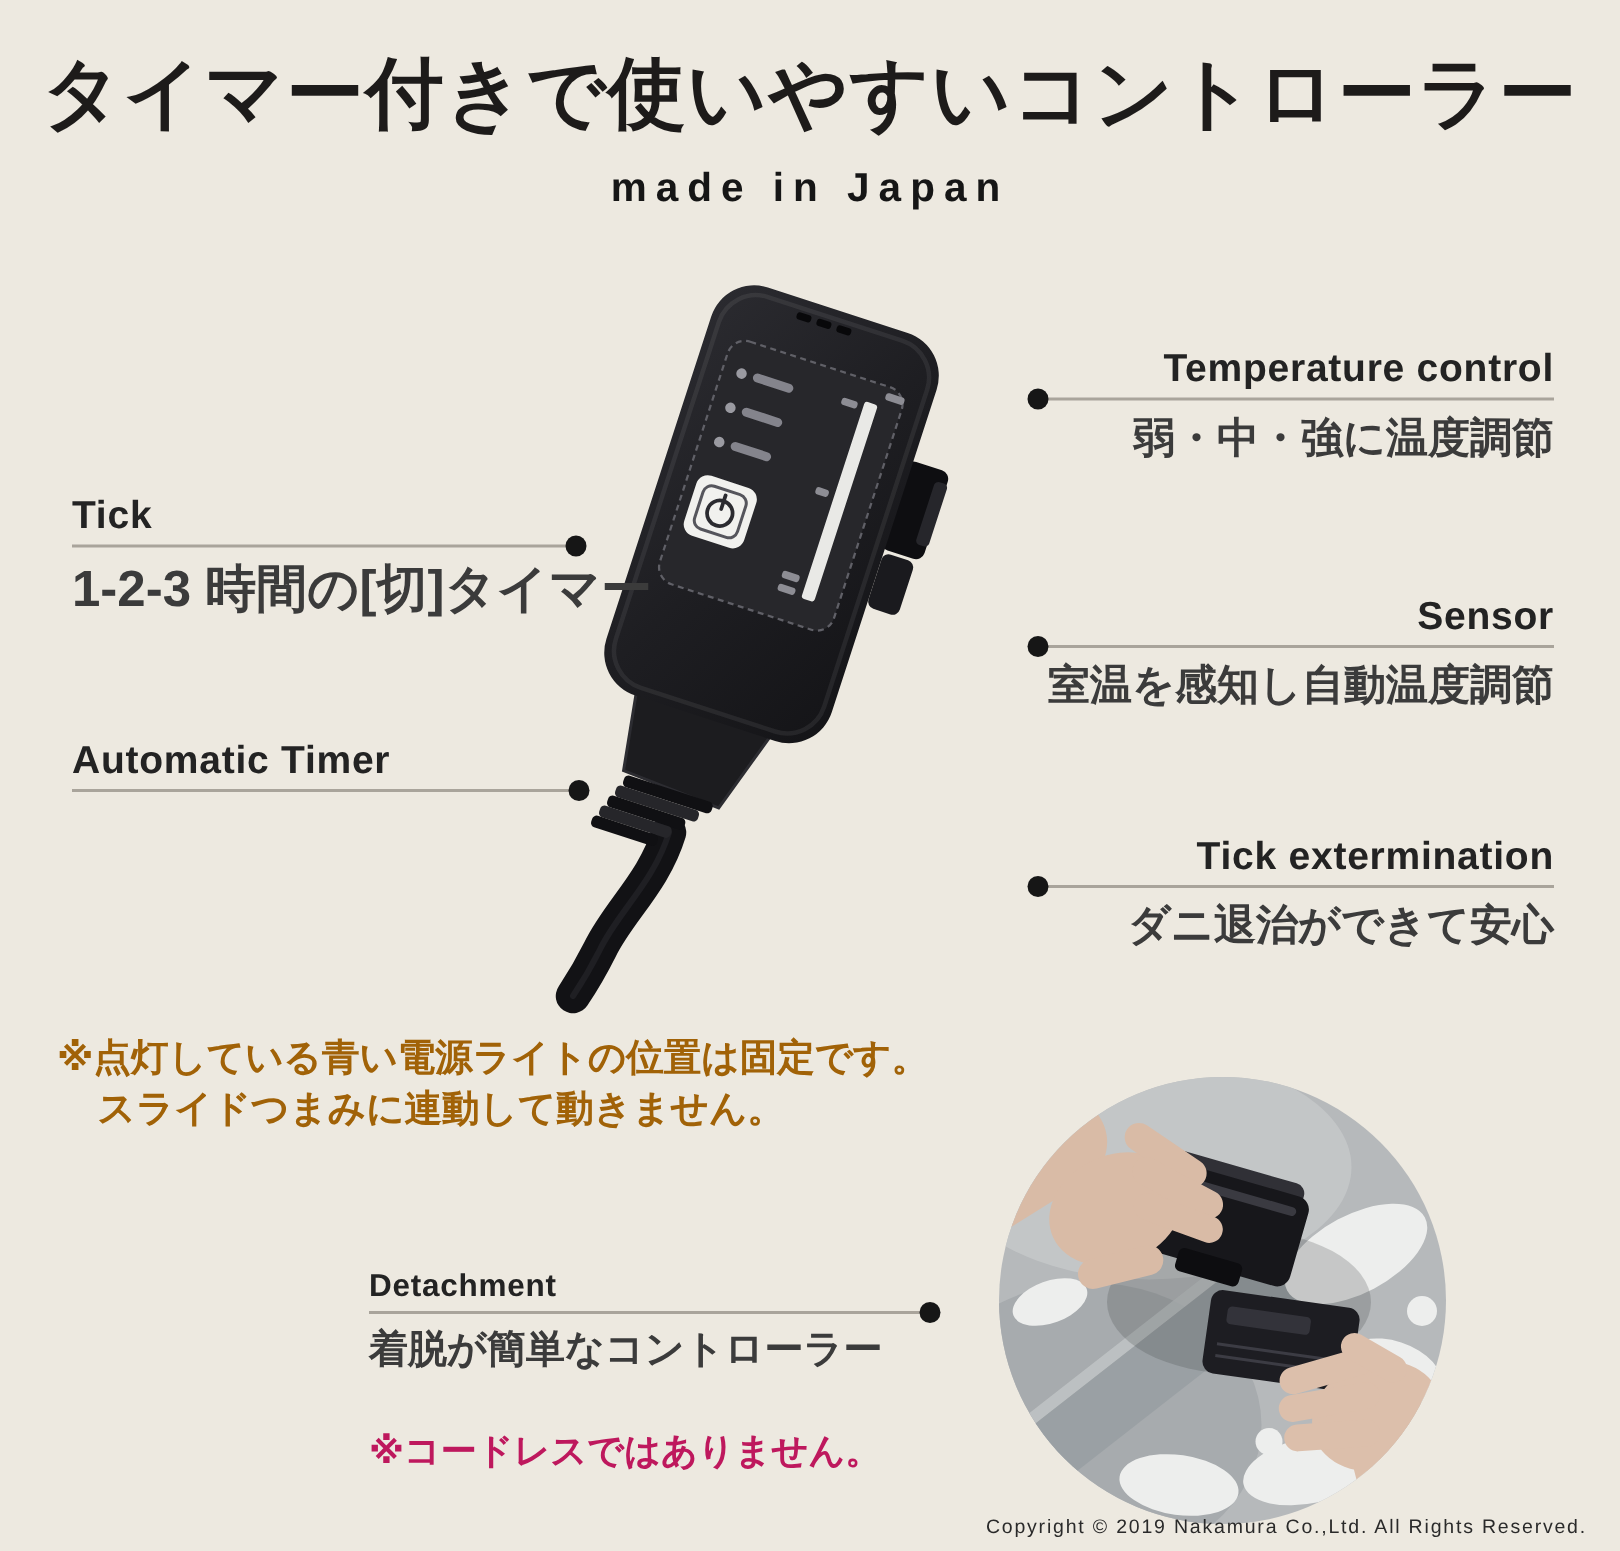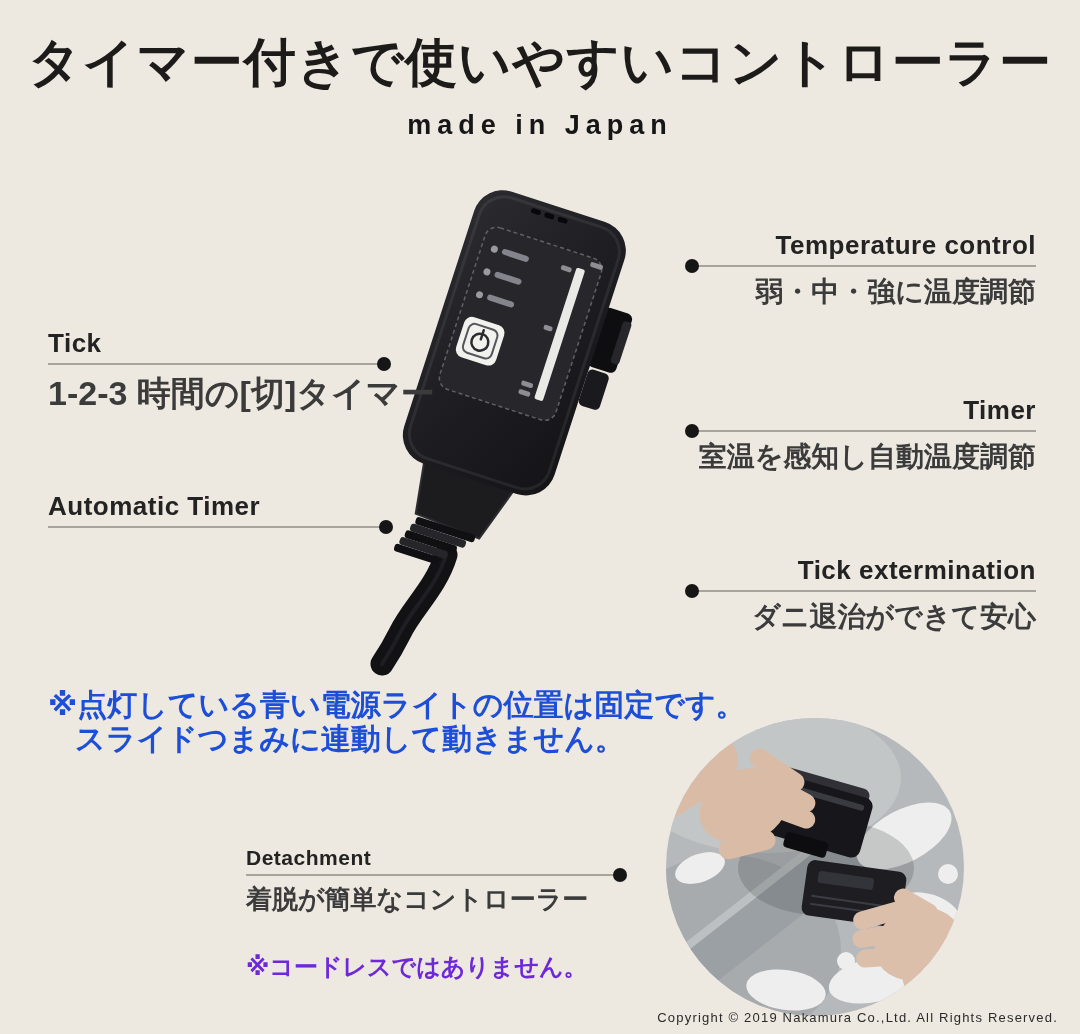--- a/index.html
+++ b/index.html
@@ -34,25 +34,25 @@
     border-radius:50%; background:#161616;
   }
   .co-dot.at-right { right:-3px; }
   .co-dot.at-left  { left:-3px; }
   .co-text {
     margin-top:8px; font-size:34px; font-weight:600; color:#3b3b3b;
     line-height:1.2; white-space:nowrap;
   }
   .callout.right { text-align:right; }
   .callout.right .co-text { font-size:28px; }
-  .co-note { margin-top:36px; font-size:24px; font-weight:600; color:#6d28d9; white-space:nowrap; }
+  .co-note { margin-top:36px; font-size:24px; font-weight:600; color:#be185d; white-space:nowrap; }
   
   .note {
-    position:absolute; left:48px; top:688px;
-    font-size:30px; font-weight:600; color:#1d4ed8; line-height:34px;
+    position:absolute; left:38px; top:688px;
+    font-size:25px; font-weight:600; color:#a16207; line-height:34px;
     white-space:nowrap;
   }
   .note .indent { padding-left:27px; }
   
   .copyright {
     position:absolute; top:1010px; right:22px; width:520px;
     text-align:right; font-size:13px; font-weight:400;
     letter-spacing:1.2px; color:#2a2a2a; white-space:nowrap;
   }
   svg { position:absolute; display:block; }
@@ -151,21 +151,21 @@
 
   <div class="callout right" style="left:688px; top:231px; width:348px">
     <div class="co-head">Temperature control</div>
     <div class="co-line">
       <span class="co-dot at-left"></span>
     </div>
     <div class="co-text">弱・中・強に温度調節</div>
   </div>
 
   <div class="callout right" style="left:688px; top:396px; width:348px">
-    <div class="co-head">Timer</div>
+    <div class="co-head">Sensor</div>
     <div class="co-line">
       <span class="co-dot at-left"></span>
     </div>
     <div class="co-text">室温を感知し自動温度調節</div>
   </div>
 
   <div class="callout right" style="left:688px; top:556px; width:348px">
     <div class="co-head">Tick extermination</div>
     <div class="co-line">
       <span class="co-dot at-left"></span>

